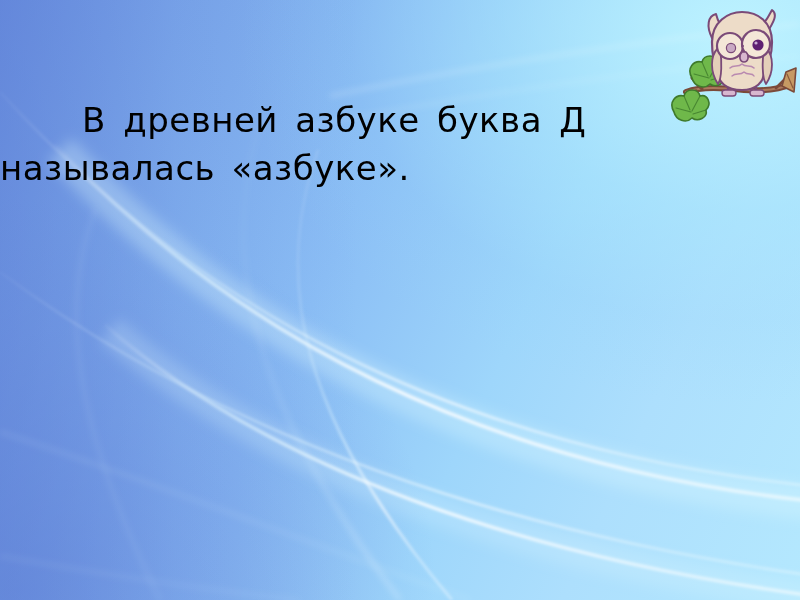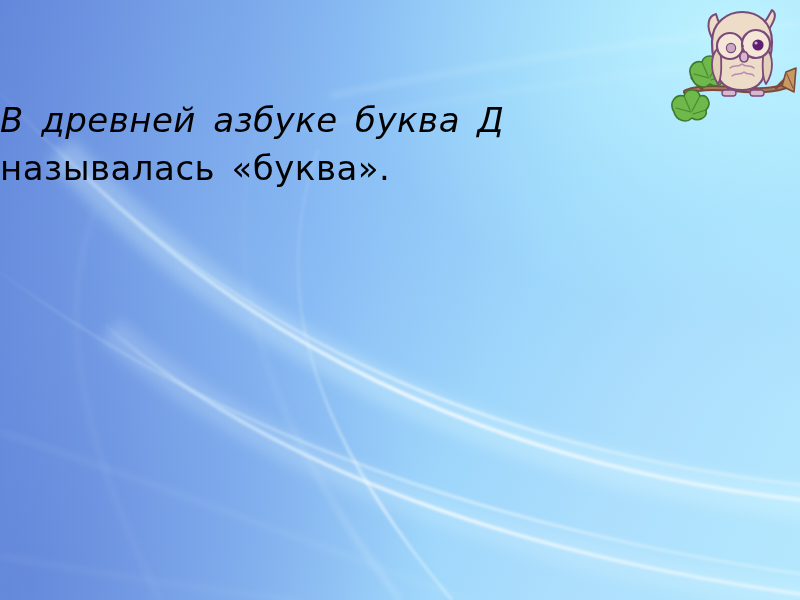--- a/index.html
+++ b/index.html
@@ -76,22 +76,22 @@
   }
   .line {
     font-family: "DejaVu Sans", "Liberation Sans", sans-serif;
     font-size: 34px;
     line-height: 48px;
     color: #000000;
     letter-spacing: 0.5px;
     white-space: nowrap;
   }
   .line-1 {
+    padding-left: 82px;
     word-spacing: 6px;
-    font-style: italic;
   }
   .line-2 {
     padding-left: 0px;
     word-spacing: 5px;
   }
 
   
   .owl-wrap {
     position: absolute;
     left: 668px;
@@ -156,21 +156,21 @@
     <path d="M 0 432 C 120 470, 300 540, 470 600" stroke="#eaf9ff" stroke-opacity="0.20" stroke-width="2.2" fill="none" filter="url(#softer)"></path>
     <path d="M 0 556 C 90 572, 190 588, 300 600" stroke="#eaf9ff" stroke-opacity="0.16" stroke-width="2.0" fill="none" filter="url(#softer)"></path>
     <path d="M 96 208 C 60 300, 70 420, 160 600" stroke="#eaf9ff" stroke-opacity="0.16" stroke-width="2.0" fill="none" filter="url(#softer)"></path>
 
     <path d="M 330 96 C 470 66, 620 44, 800 24" stroke="#f2fdff" stroke-opacity="0.42" stroke-width="2.0" fill="none" filter="url(#softer)"></path>
     <path d="M 300 128 C 460 96, 630 72, 800 56" stroke="#f2fdff" stroke-opacity="0.28" stroke-width="1.7" fill="none" filter="url(#softer)"></path>
   </svg>
 
   <div class="textbox">
     <div class="line line-1">В древней азбуке буква Д</div>
-    <div class="line line-2">называлась «буква».</div>
+    <div class="line line-2">называлась «азбуке».</div>
   </div>
 
   <div class="owl-wrap">
     <svg class="owl-svg" viewBox="0 0 132 126">
       <g stroke-linecap="round" stroke-linejoin="round">
 
         <g>
           <path d="M 18 92 C 34 86, 56 88, 76 90 C 92 91, 110 90, 124 84" stroke="#7b4a3a" stroke-width="6" fill="none"></path>
           <path d="M 18 92 C 34 86, 56 88, 76 90 C 92 91, 110 90, 124 84" stroke="#b98a6a" stroke-width="2.2" fill="none" opacity="0.75"></path>
 

